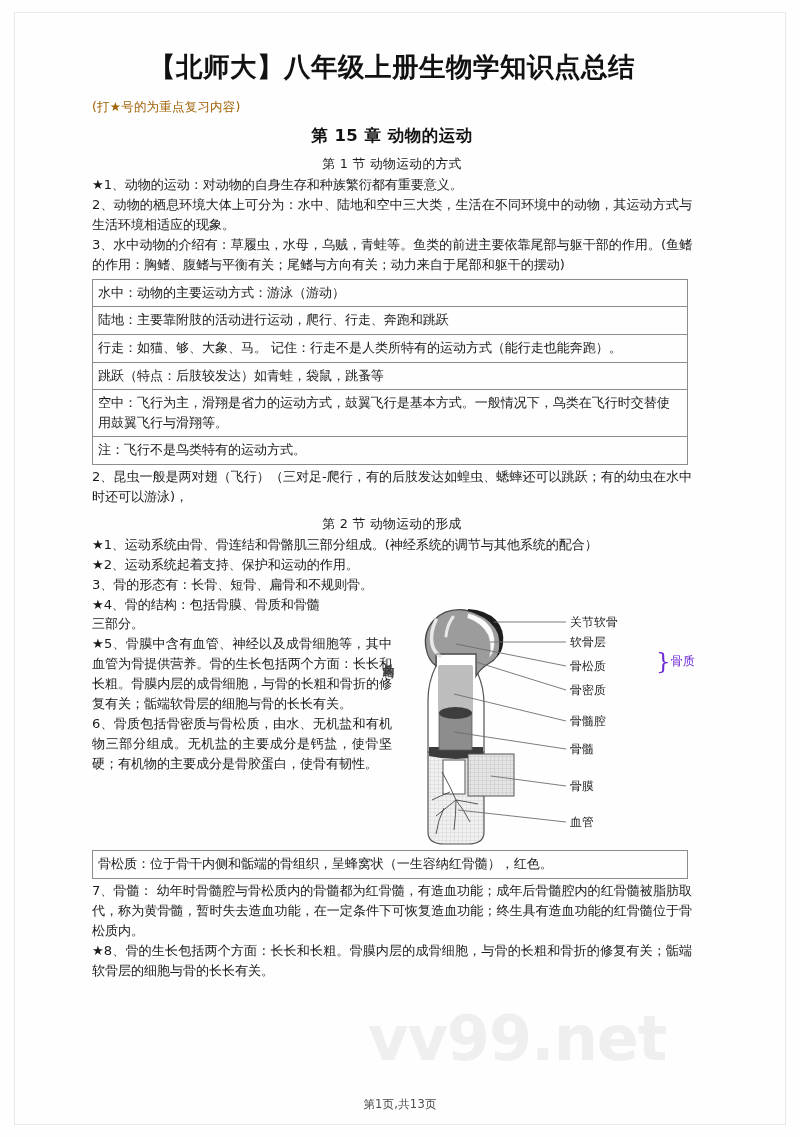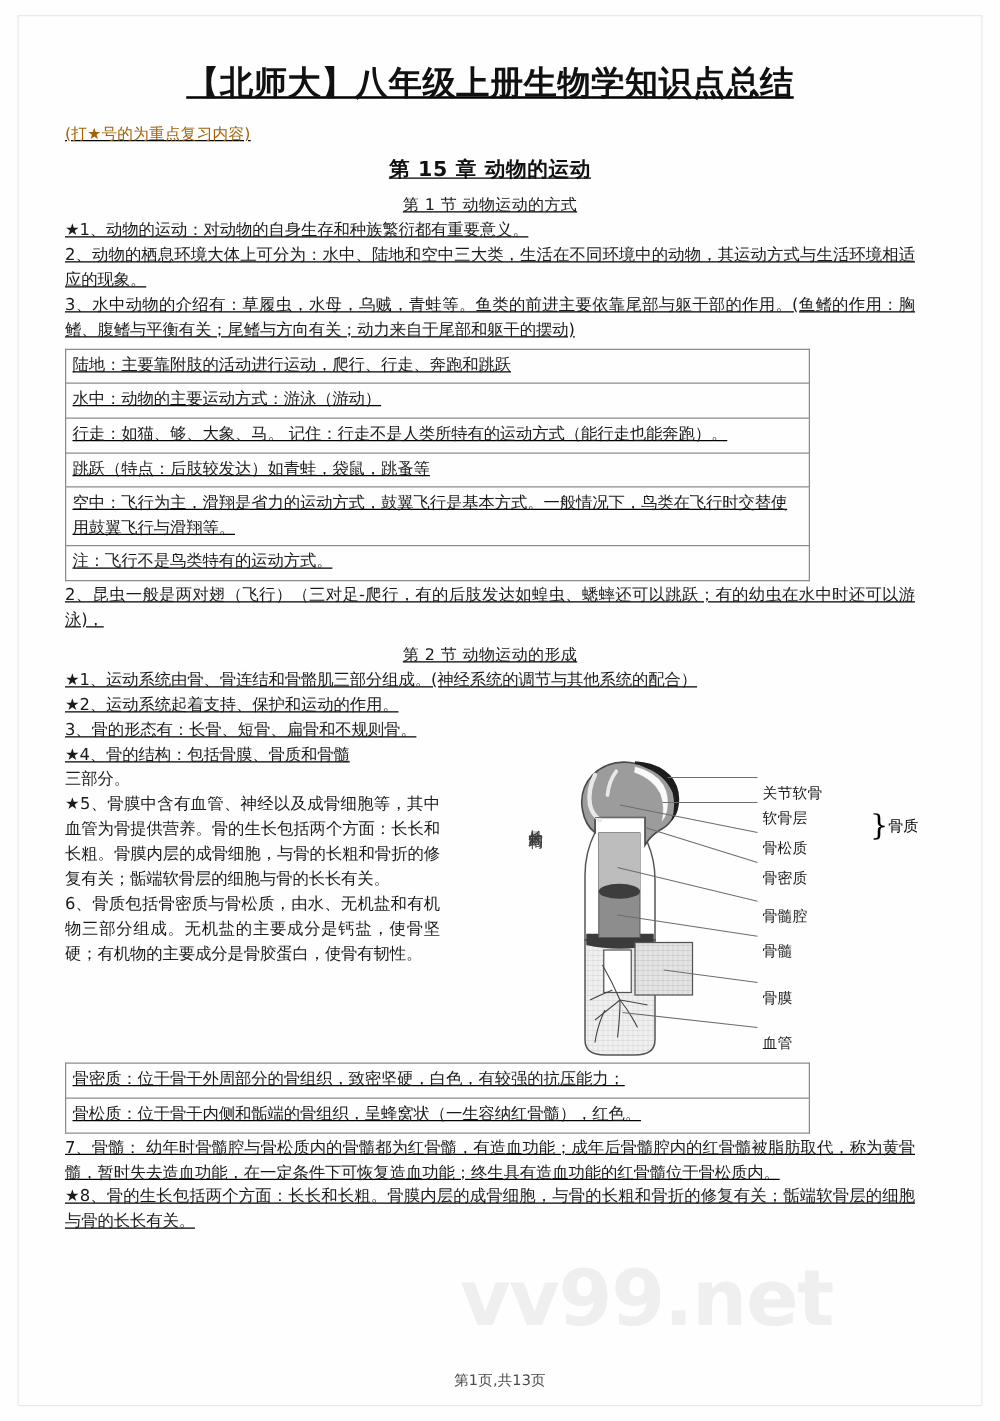--- a/index.html
+++ b/index.html
@@ -23,24 +23,23 @@
     left: 14px;
     top: 12px;
     width: 772px;
     height: 1113px;
     border: 1px solid #e9e9e9;
     box-sizing: border-box;
     pointer-events: none;
   }
   .content {
     position: relative;
-    padding: 0 52px;
+    padding: 0 92px;
     box-sizing: border-box;
     width: 784px;
-    text-decoration: underline;
   }
   .doc-title {
     text-align: center;
     font-size: 26.5px;
     font-weight: bold;
     letter-spacing: 0.5px;
     color: #111;
     margin: 0;
     padding-top: 50px;
     line-height: 1.25;
@@ -113,37 +112,37 @@
     top: 50px;
     writing-mode: vertical-rl;
     font-size: 11.5px;
     color: #3a3a3a;
     letter-spacing: 1px;
     line-height: 1;
   }
   .fig-labels {
     position: absolute;
     left: 188px;
-    top: 12px;
+    top: 0;
     width: 130px;
     height: 245px;
   }
   .fig-label {
     position: absolute;
     font-size: 11.8px;
     color: #1b1b1b;
     white-space: nowrap;
     letter-spacing: 0.2px;
   }
   .brace-grp {
     position: absolute;
     left: 274px;
     top: 48px;
     font-size: 12px;
-    color: #000000;
+    color: #6d28d9;
     white-space: nowrap;
   }
   .brace-sym {
     font-size: 23px;
     line-height: 0.8;
     vertical-align: middle;
     font-family: "DejaVu Serif", serif;
   }
   .watermark {
     position: absolute;
@@ -188,24 +187,24 @@
 
     <div class="section">第 1 节   动物运动的方式</div>
 
     <p class="body-line">★1、动物的运动：对动物的自身生存和种族繁衍都有重要意义。</p>
     <p class="body-line">2、动物的栖息环境大体上可分为：水中、陆地和空中三大类，生活在不同环境中的动物，其运动方式与生活环境相适应的现象。</p>
     <p class="body-line">3、水中动物的介绍有：草履虫，水母，乌贼，青蛙等。鱼类的前进主要依靠尾部与躯干部的作用。(鱼鳍的作用：胸鳍、腹鳍与平衡有关；尾鳍与方向有关；动力来自于尾部和躯干的摆动)</p>
 
     <table class="kv">
       <tbody>
           <tr>
+            <td>水中：动物的主要运动方式：游泳（游动）</td>
+          </tr>
+      <tr>
             <td>陆地：主要靠附肢的活动进行运动，爬行、行走、奔跑和跳跃</td>
-          </tr>
-      <tr>
-            <td>水中：动物的主要运动方式：游泳（游动）</td>
           </tr>
       <tr>
             <td>行走：如猫、够、大象、马。 记住：行走不是人类所特有的运动方式（能行走也能奔跑）。</td>
           </tr>
       <tr>
             <td>跳跃（特点：后肢较发达）如青蛙，袋鼠，跳蚤等</td>
           </tr>
       <tr>
             <td>空中：飞行为主，滑翔是省力的运动方式，鼓翼飞行是基本方式。一般情况下，鸟类在飞行时交替使用鼓翼飞行与滑翔等。</td>
           </tr>
@@ -312,23 +311,20 @@
         </div>
 
         <div class="brace-grp">
           <span class="brace-sym">}</span><span>骨质</span>
         </div>
       </div>
     </div>
 
     <table class="kv">
       <tbody>
-          <tr>
-            <td>骨密质：位于骨干外周部分的骨组织，致密坚硬，白色，有较强的抗压能力；</td>
-          </tr>
       <tr>
             <td>骨松质：位于骨干内侧和骺端的骨组织，呈蜂窝状（一生容纳红骨髓），红色。</td>
           </tr>
     </tbody>
       </table>
 
     <p class="body-line">7、骨髓： 幼年时骨髓腔与骨松质内的骨髓都为红骨髓，有造血功能；成年后骨髓腔内的红骨髓被脂肪取代，称为黄骨髓，暂时失去造血功能，在一定条件下可恢复造血功能；终生具有造血功能的红骨髓位于骨松质内。</p>
     <p class="body-line">★8、骨的生长包括两个方面：长长和长粗。骨膜内层的成骨细胞，与骨的长粗和骨折的修复有关；骺端软骨层的细胞与骨的长长有关。</p>
 
   </div>

